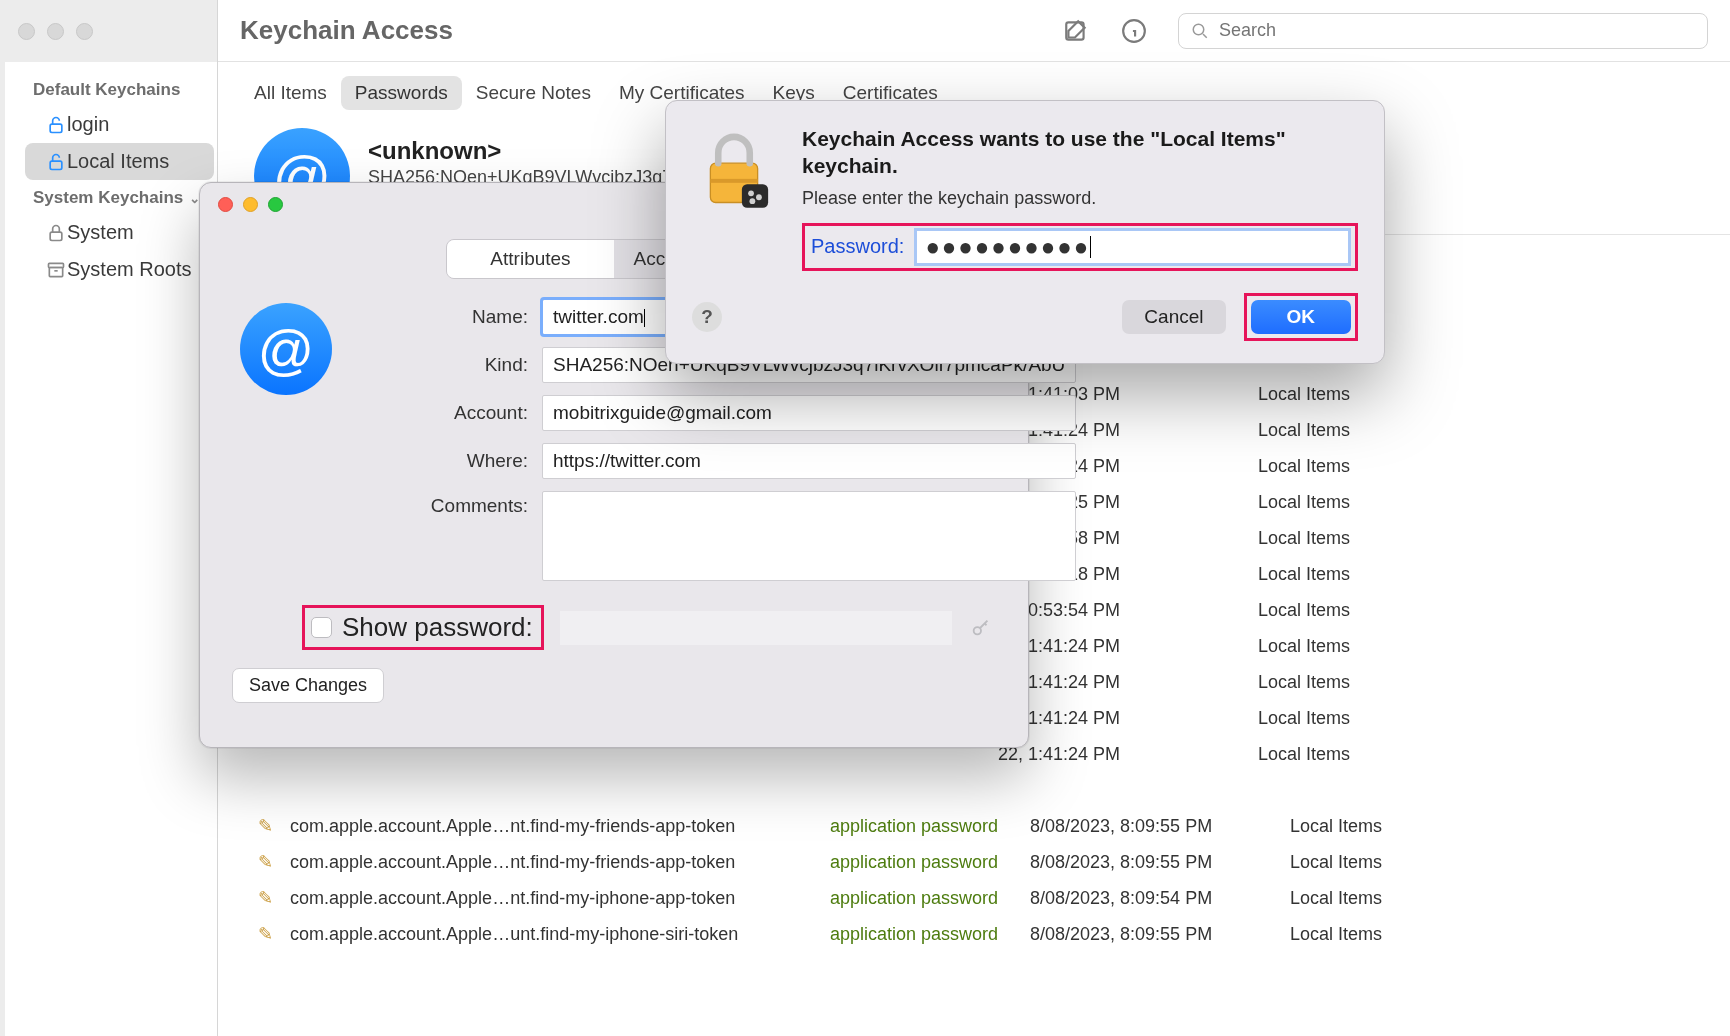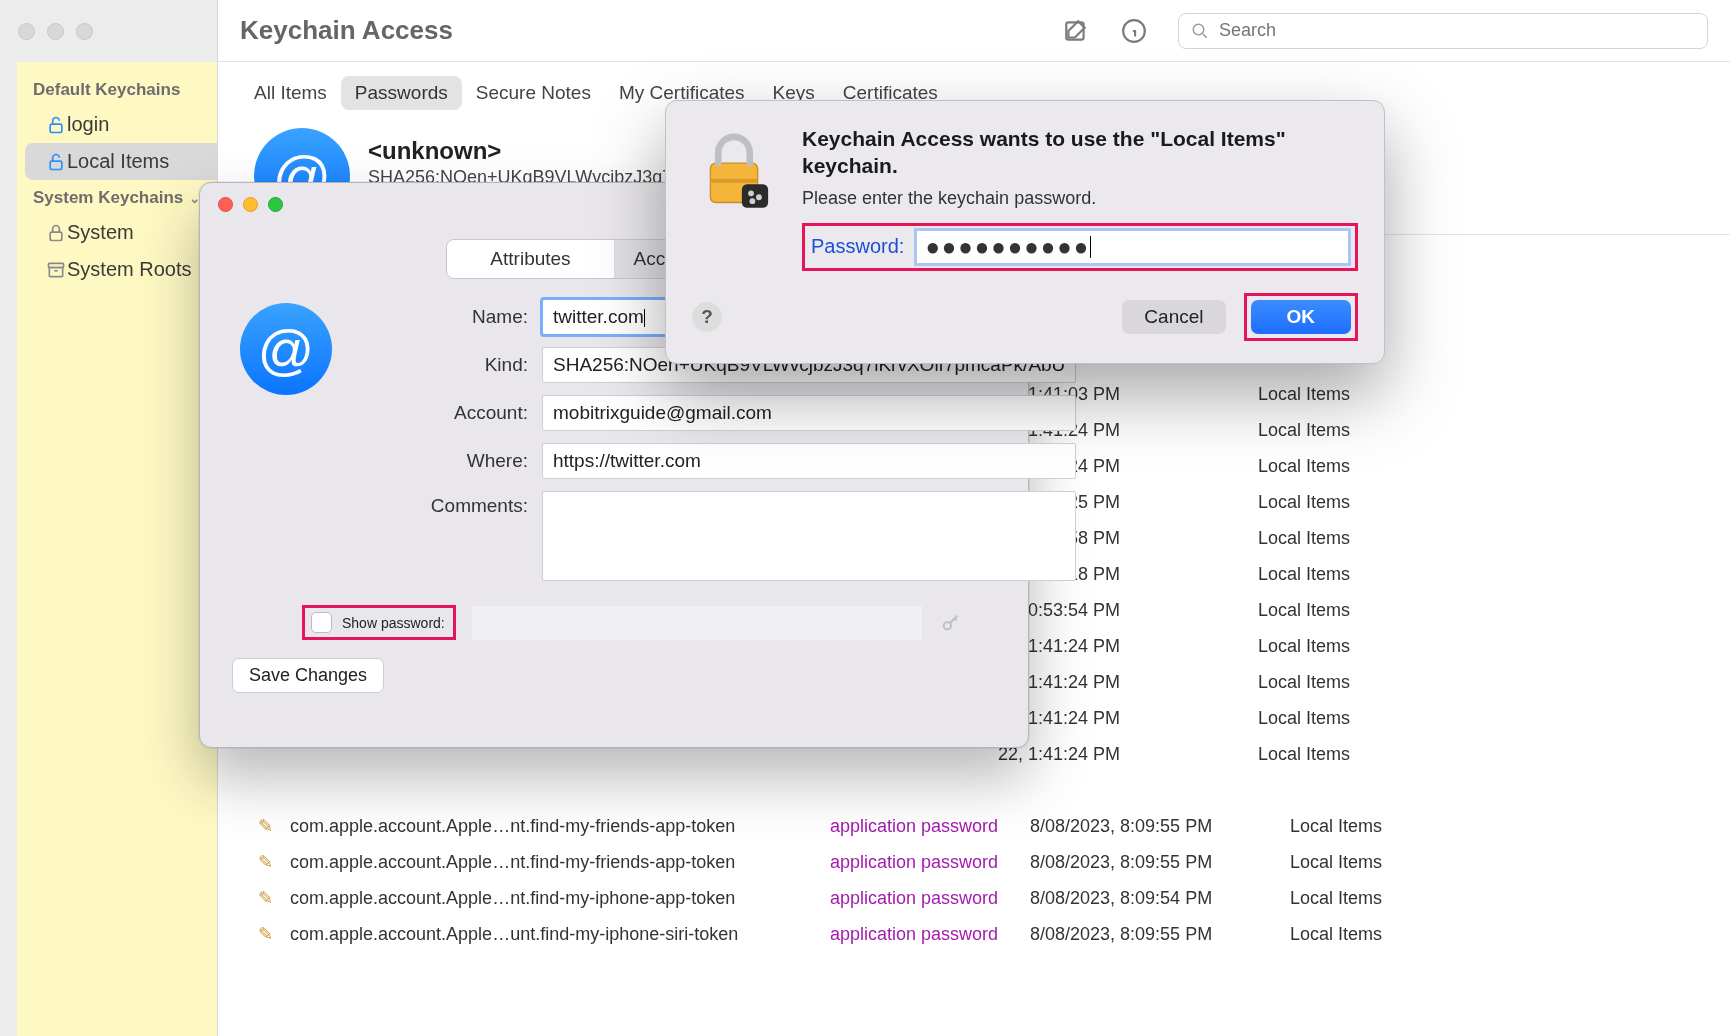--- a/index.html
+++ b/index.html
@@ -6,21 +6,21 @@
   html, body { margin:0; padding:0; height:100%; font-family: -apple-system, "Helvetica Neue", Arial, sans-serif; }
   body { background:#fff; position:relative; width:1730px; height:1036px; overflow:hidden; color:#333; }
 
   
   .main-window { position:absolute; inset:0; background:#ececec; }
 
   .titlebar { height:62px; display:flex; align-items:center; padding-left:18px; }
   .traffic { display:flex; gap:12px; }
   .traffic span { width:17px; height:17px; border-radius:50%; background:#d8d8d8; border:1px solid #c8c8c8; }
 
-  .sidebar { position:absolute; left:17px; top:62px; bottom:0; width:217px; background:#fef9c3; padding-top:10px; }
+  .sidebar { position:absolute; left:5px; top:62px; bottom:0; width:217px; background:#ffffff; padding-top:10px;padding-left:12px; }
   .sidebar .section-title { display:flex; align-items:center; gap:6px; font-size:17px; font-weight:600; color:#6d6d6d; padding:8px 16px 6px; }
   .sidebar .chev { font-size:13px; color:#8a8a8a; }
   .sidebar .item { display:flex; align-items:center; font-size:20px; color:#3a3a3a; padding:7px 14px 7px 20px; border-radius:8px; margin:0 8px; }
   .sidebar .item.selected { background:#d9d9d9; }
   .sidebar .item .ic { width:22px; display:flex; justify-content:center; }
 
   .content { position:absolute; left:217px; right:0; top:0; bottom:0; background:#fff; border-left:1px solid #d6d6d6; }
   .content-header { height:62px; border-bottom:1px solid #e2e2e2; display:flex; align-items:center; padding:0 22px; gap:30px; }
   .app-title { font-size:26px; font-weight:700; color:#666; flex:1; }
   .hdr-ic { width:28px; height:28px; color:#7b7b7b; display:flex; align-items:center; justify-content:center; }
@@ -33,21 +33,21 @@
 
   .item-header { display:flex; align-items:center; gap:18px; padding:6px 28px 10px; border-bottom:1px solid #e4e4e4; }
   .at-badge { width:96px; height:96px; border-radius:50%; background:linear-gradient(#3aa2ff,#0a74ff); display:flex; align-items:center; justify-content:center; color:#fff; font-size:58px; font-weight:400; margin-left:8px; flex-shrink:0; }
   .item-meta .name-line { font-size:24px; font-weight:700; color:#222; }
   .item-meta .kind-line { font-size:18px; color:#444; margin-top:2px; max-width:460px; white-space:nowrap; overflow:hidden; text-overflow:ellipsis; }
   .item-meta .ones { font-size:21px; font-weight:700; margin-top:4px; letter-spacing:0.5px; }
 
   .list { position:absolute; left:0; right:0; top:340px; bottom:0; overflow:hidden; }
   .row { display:flex; align-items:center; height:36px; font-size:18px; color:#333; padding-left:40px; }
   .row .nm { width:540px; white-space:nowrap; overflow:hidden; text-overflow:ellipsis; }
-  .row .kd { width:200px; color:#a21caf; }
+  .row .kd { width:200px; color:#4d7c0f; }
   .row .dt { width:260px; }
   .row .kc { width:140px; }
   .row .pencil { width:22px; margin-right:10px; color:#c99a3b; }
 
   
   .detail-window { position:absolute; left:199px; top:182px; width:830px; height:566px; background:#e9e7eb; border:1px solid #b7b5ba; border-radius:12px; box-shadow:0 30px 60px rgba(0,0,0,0.28), 0 0 0 1px rgba(0,0,0,0.05); }
   .detail-window .dw-title { height:42px; display:flex; align-items:center; padding-left:18px; }
   .dw-title .dot { width:15px; height:15px; border-radius:50%; margin-right:10px; }
   .dot.r{background:#ff5f57;border:1px solid #e24b41;} .dot.y{background:#febc2e;border:1px solid #e0a126;} .dot.g{background:#28c840;border:1px solid #1fa533;}
 
@@ -63,21 +63,21 @@
   .form-row .ctrl { flex:1; }
   .ctrl input[type=text], .ctrl .faux-input, .ctrl textarea {
     width:100%; font-size:19px; padding:6px 10px; border:1px solid #cfced2; background:#fff; border-radius:2px; color:#222;
   }
   .ctrl .focused { outline:3px solid #7aaefc; outline-offset:-1px; }
   .ctrl textarea { height:90px; resize:none; }
   .form .at-col { width:112px; display:flex; justify-content:center; padding-top:4px; }
 
   .show-row { display:flex; align-items:center; gap:10px; margin-left:70px; margin-top:8px; }
   .show-row .chk { width:21px; height:21px; border:1px solid #bdbcc0; border-radius:5px; background:#fff; }
-  .show-row .lbl { font-size:14px; color:#222; }
+  .show-row .lbl { font-size:26px; color:#222; }
   .hl-red { border:3px solid #e6145a; padding:4px 8px 4px 6px; }
   .show-row .pw { flex:1; max-width:450px; margin-left:6px; }
   .show-row .pw .faux-input { background:#f0eff2; height:34px; }
   .key-ic { width:26px; color:#bdbdc1; margin-left:8px; }
 
   .save-row { display:flex; justify-content:flex-start; padding:18px 36px 0 0; }
   .save-btn { background:#fff; border:1px solid #cfced2; border-radius:7px; padding:6px 16px; font-size:18px; color:#222; }
 
   
   .dialog { position:absolute; left:665px; top:100px; width:720px; background:#ebe9ee; border:1px solid #c2c0c5; border-radius:12px; box-shadow:0 30px 70px rgba(0,0,0,0.35); padding:24px 26px 22px 26px; }

